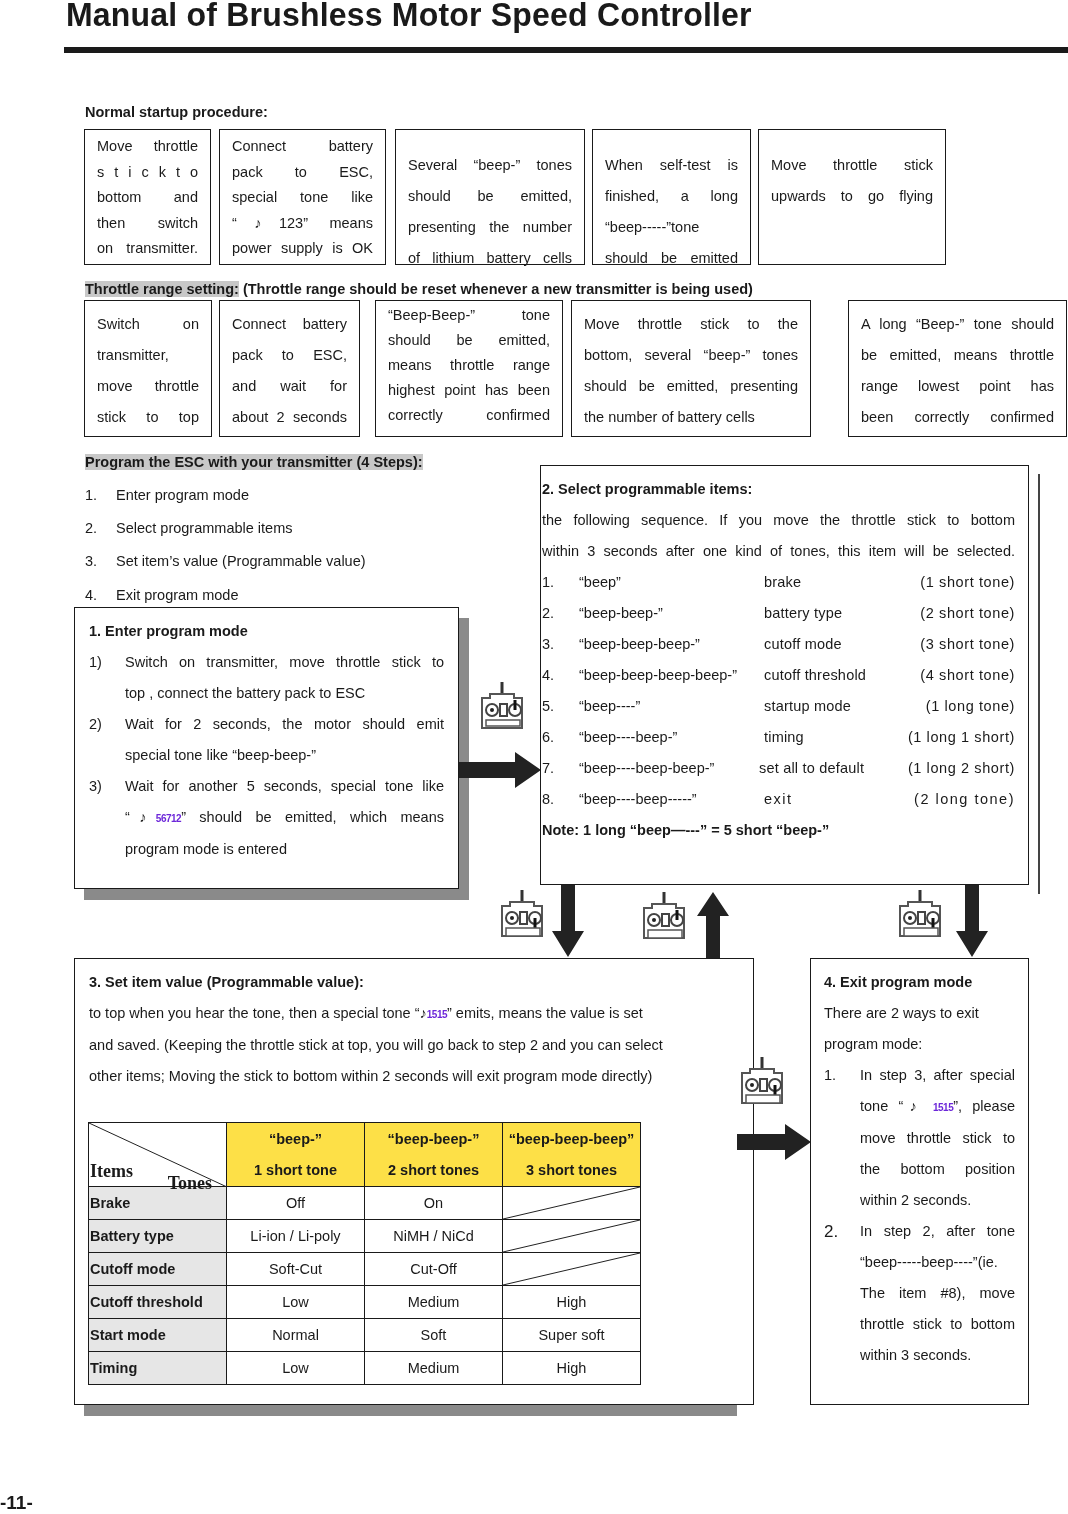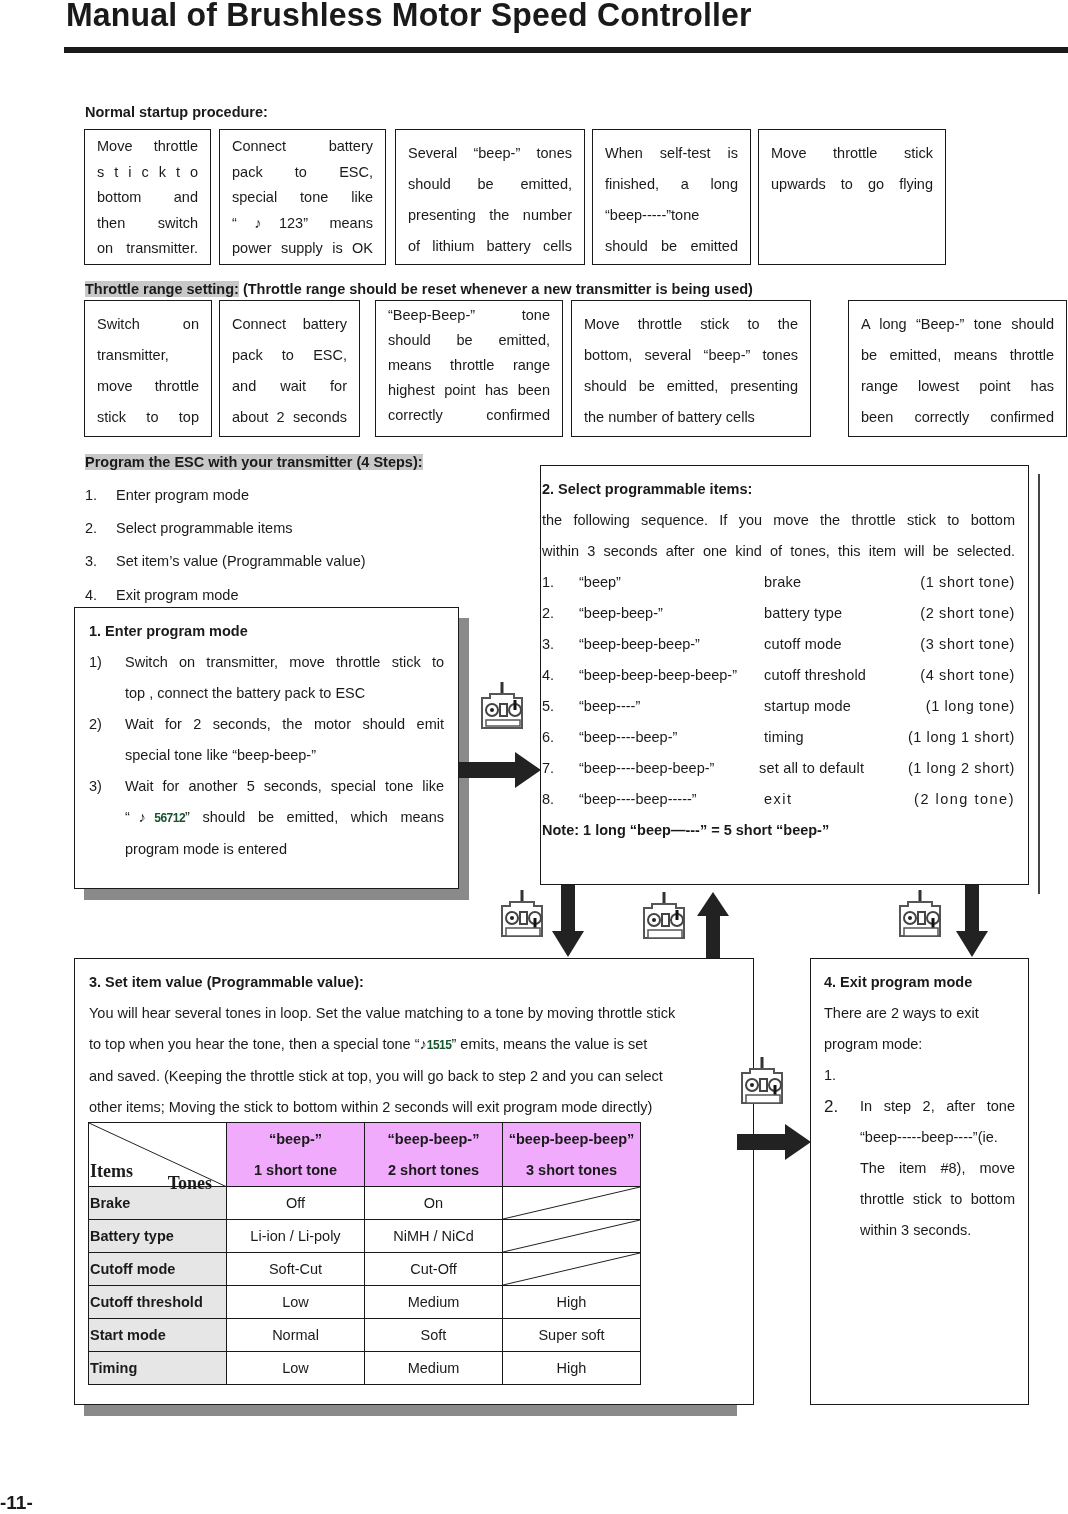--- a/index.html
+++ b/index.html
@@ -7,21 +7,21 @@
   body { position: relative; font-family: "Liberation Sans", sans-serif; color: #1a1a1a; }
   .abs { position: absolute; }
   .title { left: 66px; top: -4px; font-size: 33px; font-weight: bold; letter-spacing: 0.2px; color: #1a1a1a; transform: scaleX(0.97); transform-origin: left top; }
   .title-rule { left: 64px; top: 47px; width: 1004px; height: 6px; background: #1a1a1a; }
   .heading { font-size: 14.5px; font-weight: bold; }
   .box { position: absolute; border: 1.5px solid #1a1a1a; background: #fff; font-size: 14.5px; line-height: 31px; padding: 6px 12px; text-align: justify; }
   .box .ln { display: block; text-align: justify; text-align-last: justify; white-space: nowrap; }
   .box .ln.last { text-align-last: left; }
   .box.tight { line-height: 25px; }
   .startup .box { top: 129px; height: 136px; padding-top: 4px; line-height: 25.5px; }
-  .startup .box.mid { line-height: 31px; padding-top: 8px; }
+  .startup .box.mid { line-height: 31px; padding-top: 20px; }
   .throttle .box { top: 300px; height: 137px; line-height: 31px; padding-top: 8px; }
   .throttle .box.tight { line-height: 25px; padding-top: 2px; }
   .list { font-size: 14.5px; }
   .list .li { position: absolute; left: 85px; white-space: nowrap; }
   .list .li .n { display: inline-block; width: 31px; }
   .panel { position: absolute; border: 1.5px solid #1a1a1a; background: #fff; font-size: 14.5px; line-height: 31px; padding: 8px 14px; }
   .shadow { position: absolute; background: #8a8a8a; }
   .panel .h { font-weight: bold; }
   .panel .step { display: flex; }
   .panel .step .n { width: 36px; flex: none; }
@@ -29,25 +29,25 @@
   .panel .just { text-align: justify; text-align-last: justify; display: block; }
   .panel .row8 { display: flex; white-space: nowrap; }
   .panel .row8 .n { width: 37px; }
   .panel .row8 .a { width: 185px; }
   .panel .row8 .b { width: 128px; letter-spacing: 0.2px; }
   .panel .row8 .c { flex: 1; text-align: right; letter-spacing: 0.6px; }
   .icon-tx { position: absolute; width: 52px; height: 62px; }
   table.vals { position: absolute; left: 88px; top: 1122px; border-collapse: collapse; font-size: 14.5px; }
   table.vals td { border: 1.5px solid #1a1a1a; height: 33px; text-align: center; padding: 0 4px; white-space: nowrap; }
   table.vals td.item { background: #e6e6e6; text-align: left; font-weight: bold; width: 138px; padding-left: 1px; }
-  table.vals td.hdr { background: #f0abfc; font-weight: bold; width: 138px; line-height: 31px; }
+  table.vals td.hdr { background: #fde047; font-weight: bold; width: 138px; line-height: 31px; }
   table.vals td.corner { background: #fff; position: relative; padding: 0; height: 64px; }
   table.vals td.slash { position: relative; }
   .serif { font-family: "Liberation Serif", serif; font-weight: bold; font-size: 18px; margin-top: 44px; }
-  .note-glyph { font-size: 12px; letter-spacing: -0.5px; font-weight: bold; color: #14532d; }
+  .note-glyph { font-size: 10px; letter-spacing: -0.5px; font-weight: bold; color: #6d28d9; }
   .page-num { left: 0; top: 1492px; font-size: 19px; font-weight: bold; }
   .right-rule { left: 1038px; top: 474px; width: 2px; height: 420px; background: #444; }
 </style>
 </head>
 <body>
 
 <div class="abs title">Manual of Brushless Motor Speed Controller</div>
 <div class="abs title-rule"></div>
 
 <div class="abs heading" style="left:85px;top:104px;">Normal startup procedure:</div>
@@ -256,21 +256,20 @@
     <line x1="37" y1="30" x2="37" y2="40" stroke="#111" stroke-width="3"></line>
   <rect x="8" y="40" width="34" height="8" fill="#fff" stroke="#555" stroke-width="1.5"></rect>
 </svg>
 <svg class="abs" style="left:956px;top:885px;" width="32" height="72" viewBox="0 0 32 72">
   <path d="M9 0 H23 V46 H32 L16 72 L0 46 H9 Z" fill="#222"></path>
 </svg>
 
 <div class="shadow" style="left:84px;top:970px;width:653px;height:446px;"></div>
 <div class="panel" style="left:74px;top:958px;width:680px;height:447px;padding-left:14px;">
   <div class="h">3. Set item value (Programmable value):</div>
-  <div style="white-space:nowrap;">You will hear several tones in loop. Set the value matching to a tone by moving throttle stick</div>
   <div style="white-space:nowrap;"><span>to top when you hear the tone, then a special tone “♪</span><span class="note-glyph">1515</span><span>” emits, means the value is set</span></div>
   <div style="white-space:nowrap;">and saved. (Keeping the throttle stick at top, you will go back to step 2 and you can select</div>
   <div style="white-space:nowrap;">other items; Moving the stick to bottom within 2 seconds will exit program mode directly)</div>
 </div>
 
 <table class="vals">
   <tbody>
       <tr>
     <td class="corner" style="width:138px;">
       <svg style="position:absolute;left:0;top:0;" width="138" height="64" viewBox="0 0 138 64">
@@ -356,20 +355,27 @@
 <svg class="abs" style="left:737px;top:1124px;" width="74" height="36" viewBox="0 0 74 36">
   <path d="M0 10 H48 V0 L74 18 L48 36 V26 H0 Z" fill="#222"></path>
 </svg>
 
 <div class="panel" style="left:810px;top:958px;width:219px;height:447px;padding-left:13px;padding-right:13px;">
   <div class="h">4. Exit program mode</div>
   <div>There are 2 ways to exit</div>
   <div>program mode:</div>
   <div class="step">
     <span class="n">1.</span>
+    <div class="t">
+      <span class="just">In step 3, after special</span>
+      <span class="just"><span>tone “♪ </span><span class="note-glyph">1515</span><span>”, please</span></span>
+      <span class="just">move throttle stick to</span>
+      <span class="just">the bottom position</span>
+      <span>within 2 seconds.</span>
+    </div>
   </div>
   <div class="step">
     <span class="n" style="font-size:17px;">2.</span>
     <div class="t">
       <span class="just">In step 2, after tone</span>
       <span class="just">“beep-----beep----”(ie.</span>
       <span class="just">The item #8), move</span>
       <span class="just">throttle stick to bottom</span>
       <span>within 3 seconds.</span>
     </div>

